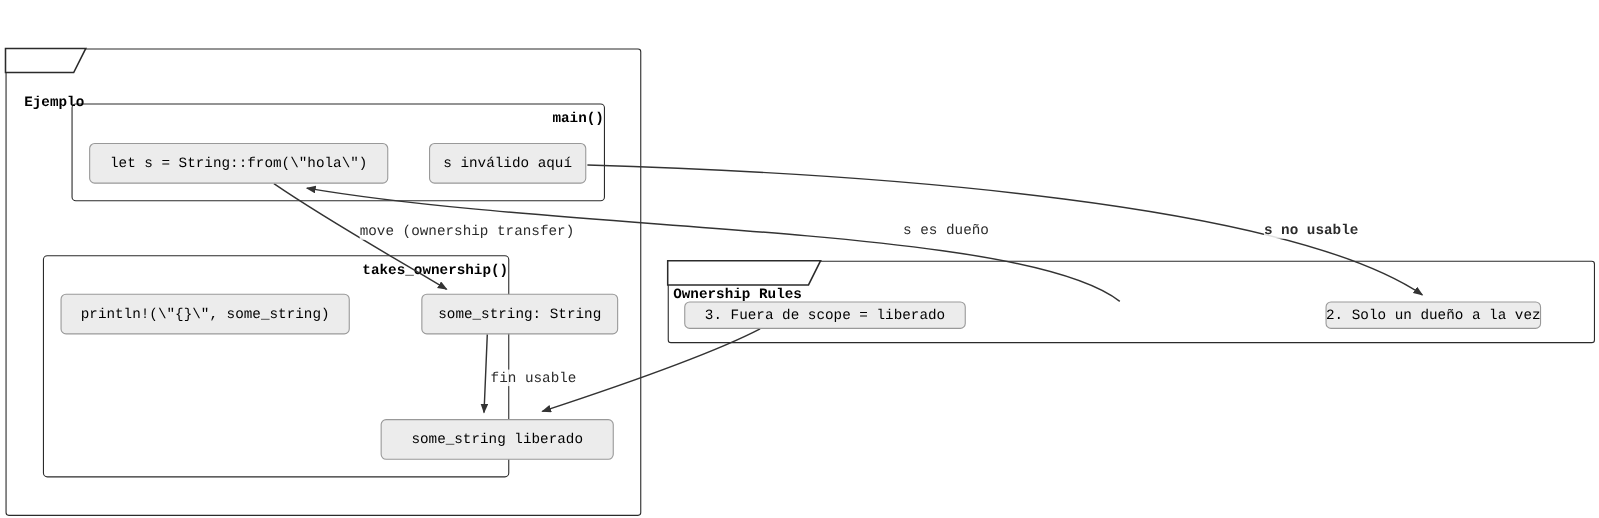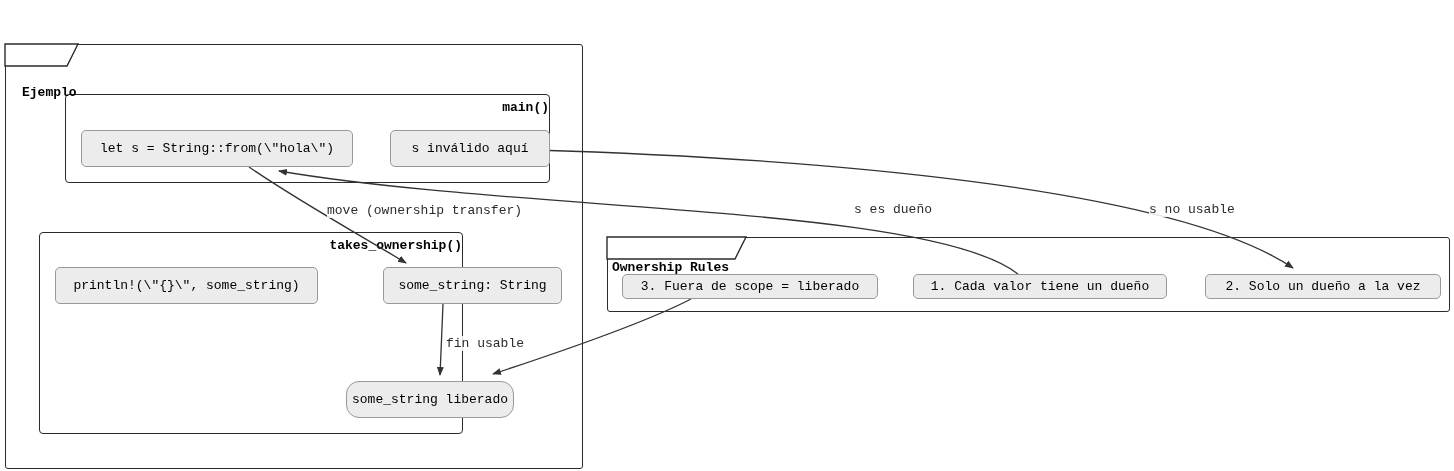--- a/index.html
+++ b/index.html
@@ -37,34 +37,34 @@
     position:absolute;left:0;right:0;top:5px;text-align:right;
     font-size:13px;font-weight:bold;color:#000;
   }
   .node{
     position:absolute;background:#ececec;border:1px solid #999999;
     border-radius:5px;box-sizing:border-box;
     display:flex;align-items:center;justify-content:center;
     font-size:13px;color:#000;white-space:nowrap;z-index:3;
   }
   .node-lets{left:81px;top:130px;width:272px;height:37px;}
-  .node-sinvalido{left:390px;top:130px;width:160px;height:37px;}
+  .node-sinvalido{left:390px;top:130px;width:143px;height:37px;}
   .node-println{left:55px;top:267px;width:263px;height:37px;}
   .node-somestring{left:355px;top:267px;width:179px;height:37px;margin-left:28px;}
-  .node-liberado{left:346px;top:381px;width:168px;height:37px;border-radius:13px;}
+  .node-liberado{left:346px;top:381px;width:212px;height:37px;}
   .node-rule3{left:622px;top:274px;width:256px;height:25px;}
   .node-rule1{left:913px;top:274px;width:254px;height:25px;}
-  .node-rule2{left:1205px;top:274px;width:236px;height:25px;}
+  .node-rule2{left:1205px;top:274px;width:196px;height:25px;}
   .edge-label{
     position:absolute;font-size:13px;color:#2b2b2b;white-space:nowrap;z-index:4;
     background:rgba(255,255,255,0.85);
   }
   .lbl-move{left:327px;top:203px;}
-  .lbl-dueno{left:854px;top:202px;}
-  .lbl-usable{left:1149px;top:202px;}
+  .lbl-dueno{left:821px;top:202px;}
+  .lbl-usable{left:1149px;top:202px;font-weight:bold;}
   .lbl-fin{left:446px;top:336px;}
   .edges-svg{
     position:absolute;left:0;top:0;width:1454px;height:471px;z-index:2;
     pointer-events:none;
   }
 </style>
 </head>
 <body>
 
 <div class="canvas">
@@ -103,21 +103,20 @@
   <div class="subgraph sub-takes">
     <div class="subgraph-title">takes_ownership()</div>
   </div>
 
   <div class="node node-lets">let s = String::from(\"hola\")</div>
   <div class="node node-sinvalido">s inválido aquí</div>
   <div class="node node-println">println!(\"{}\", some_string)</div>
   <div class="node node-somestring">some_string: String</div>
   <div class="node node-liberado">some_string liberado</div>
   <div class="node node-rule3">3. Fuera de scope = liberado</div>
-  <div class="node node-rule1">1. Cada valor tiene un dueño</div>
   <div class="node node-rule2">2. Solo un dueño a la vez</div>
 
   <div class="edge-label lbl-move">move (ownership transfer)</div>
   <div class="edge-label lbl-dueno">s es dueño</div>
   <div class="edge-label lbl-usable">s no usable</div>
   <div class="edge-label lbl-fin">fin usable</div>
 
 </div>
 
 </body></html>

